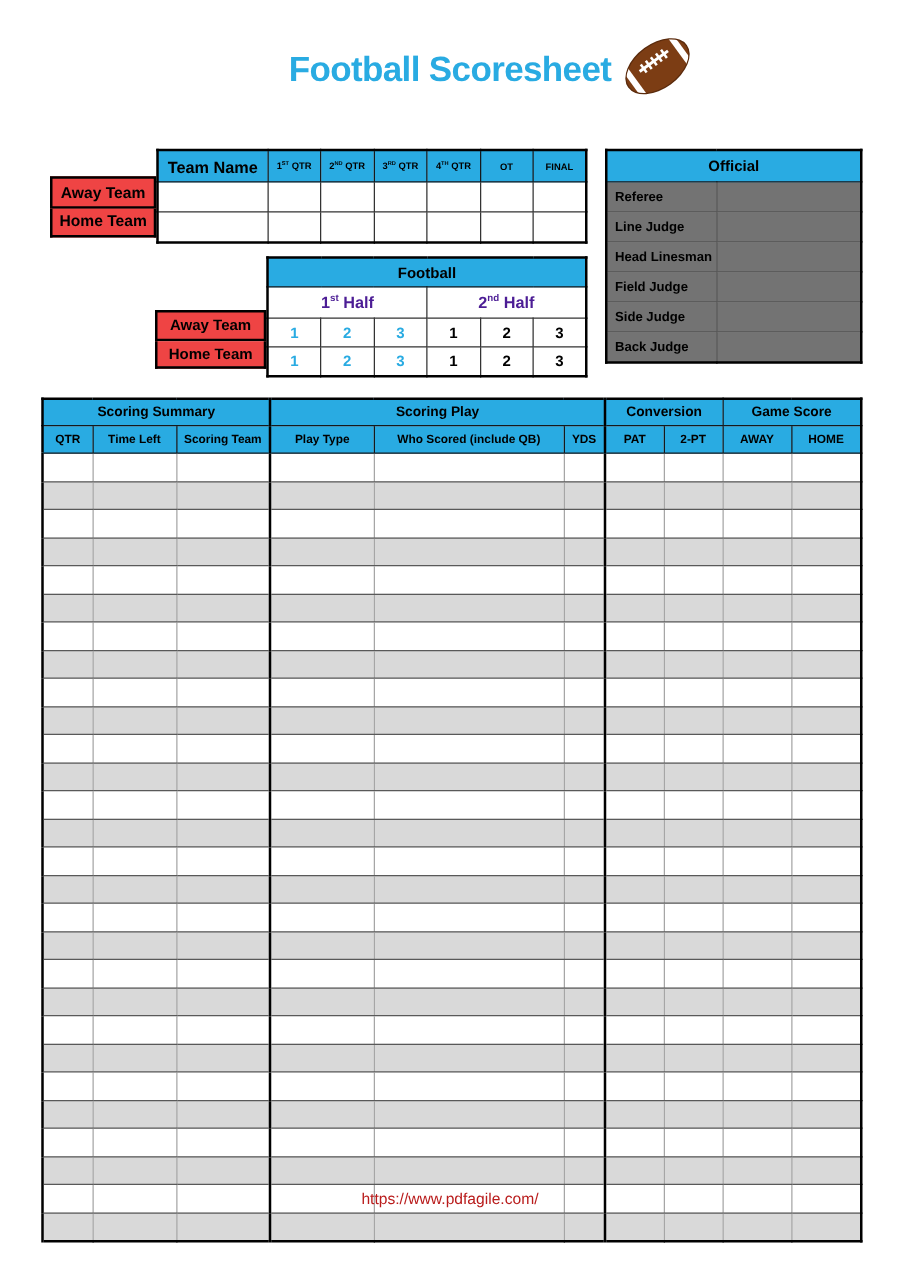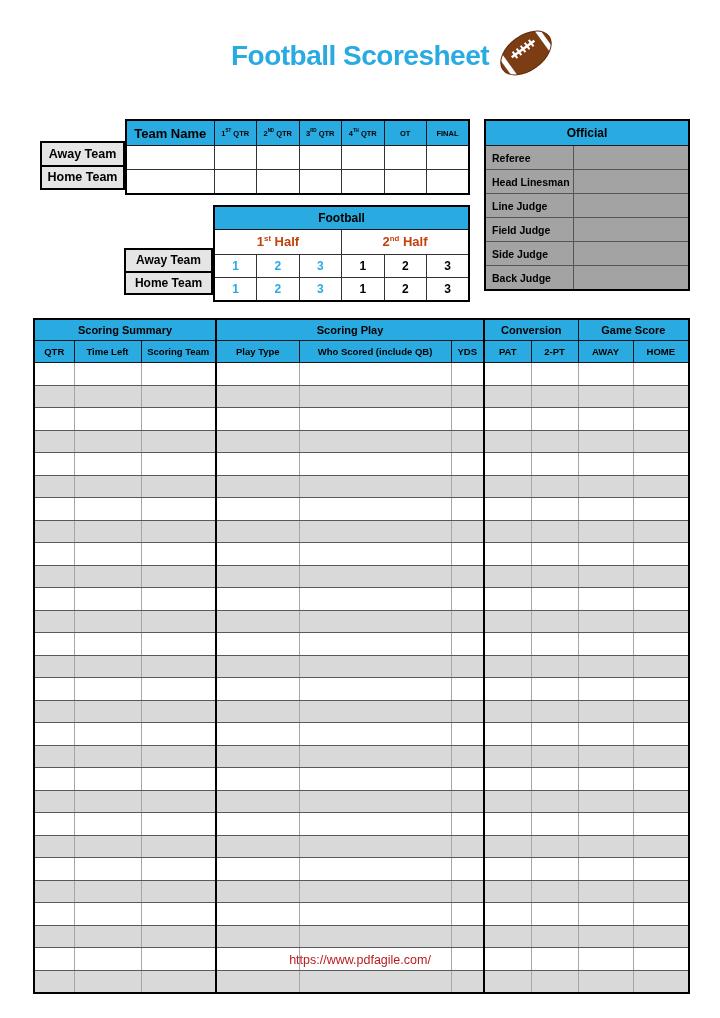--- a/index.html
+++ b/index.html
@@ -10,40 +10,40 @@
   
   .title-wrap{position:absolute;top:40px;left:0;width:720px;text-align:center;}
   .page-title{margin:0;display:inline;font-size:28px;font-weight:bold;color:#29ABE2;letter-spacing:-0.5px;}
   .football{position:absolute;left:494px;top:24px;}
   
   table{border-collapse:collapse;table-layout:fixed;position:absolute;}
   th{font-weight:bold;}
   .blue-hd{background:#29ABE2;color:#000000;border:1px solid #15191c;}
   .label-col{position:absolute;}
   .label-box{
-    border:2px solid #000;background:#e5e5e5;display:flex;align-items:center;justify-content:center;
+    border:2px solid #000;background:#ef4444;display:flex;align-items:center;justify-content:center;
     font-weight:bold;font-size:12.5px;
   }
   .label-box + .label-box{border-top:0;}
   
   .team-table{left:125px;top:119px;width:343px;border:2px solid #000;}
   .team-table th{height:22px;font-size:7.5px;}
   .team-table th.main{font-size:13px;}
   .team-table td{height:21px;border:1px solid #333;background:#fff;}
   .team-labels{left:40px;top:141px;width:85px;}
   .team-labels .label-box{height:21.5px;}
   
   .official-table{left:484px;top:119px;width:204px;border:2px solid #000;padding-left:15px;}
   .official-table th{height:22px;font-size:12px;}
-  .official-table td{height:21px;border:1px solid #555;background:#a3a3a3;margin-top:43px;}
+  .official-table td{height:21px;border:1px solid #555;background:#737373;margin-top:43px;}
   .official-table td.role{font-weight:bold;font-size:10.5px;padding-left:6px;}
   
   .timeouts-table{left:213px;top:205px;width:255px;border:2px solid #000;}
   .timeouts-table th.t-title{height:20px;font-size:12px;}
-  .timeouts-table th.half{height:22px;background:#fff;color:#c2410c;border:1px solid #333;font-size:13px;}
+  .timeouts-table th.half{height:22px;background:#fff;color:#4c1d95;border:1px solid #333;font-size:13px;}
   .timeouts-table td{height:20px;border:1px solid #333;background:#fff;text-align:center;
     font-weight:bold;font-size:12px;}
   .timeouts-table td.blue{color:#29ABE2;}
   .timeout-labels{left:124px;top:248px;width:89px;}
   .timeout-labels .label-box{height:20.5px;font-size:12px;}
   
   .scoring-table{left:33px;top:318px;width:655px;border:2px solid #000;}
   .scoring-table thead tr.groups th{height:18px;font-size:11px;}
   .scoring-table thead tr.cols th{height:19px;font-size:9.5px;}
   .scoring-table tbody td{
@@ -143,25 +143,25 @@
     <tr>
       <th class="blue-hd" colspan="2">Official</th>
     </tr>
   </thead>
   <tbody>
       <tr>
         <td class="role">Referee</td>
         <td></td>
       </tr>
       <tr>
+        <td class="role">Line Judge</td>
+        <td></td>
+      </tr>
+      <tr>
         <td class="role">Head Linesman</td>
-        <td></td>
-      </tr>
-      <tr>
-        <td class="role">Line Judge</td>
         <td></td>
       </tr>
       <tr>
         <td class="role">Field Judge</td>
         <td></td>
       </tr>
       <tr>
         <td class="role">Side Judge</td>
         <td></td>
       </tr>

